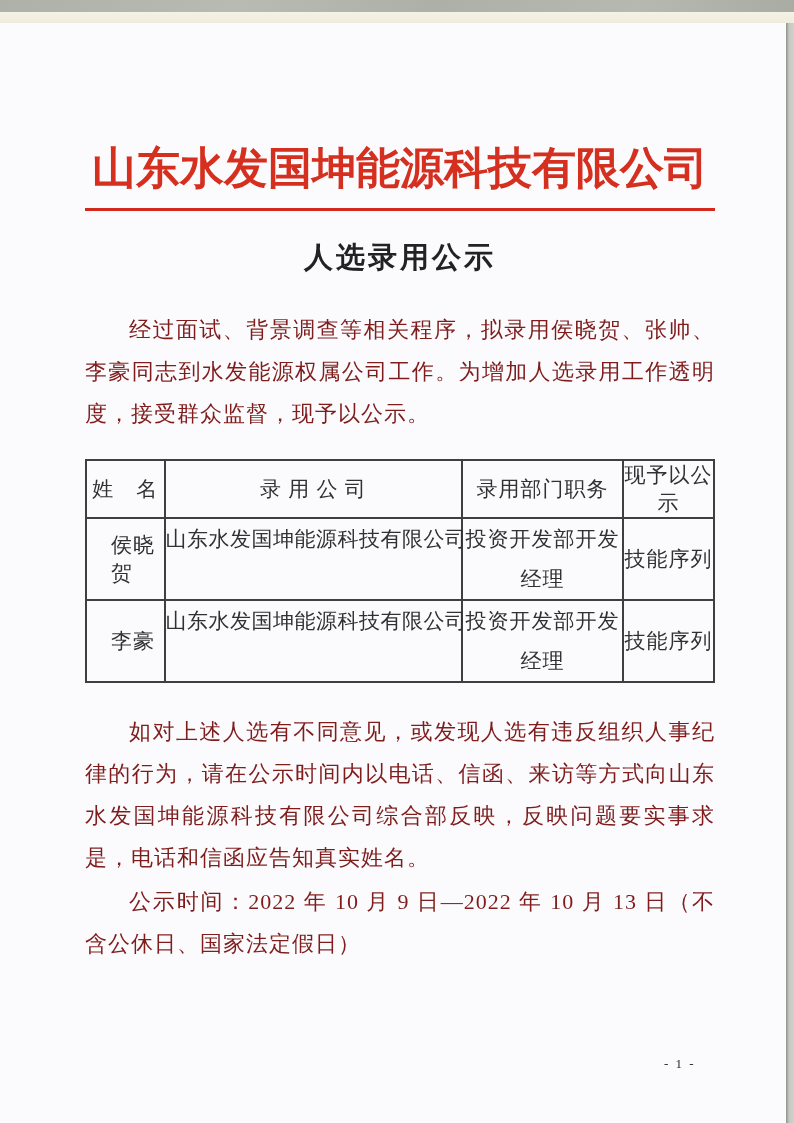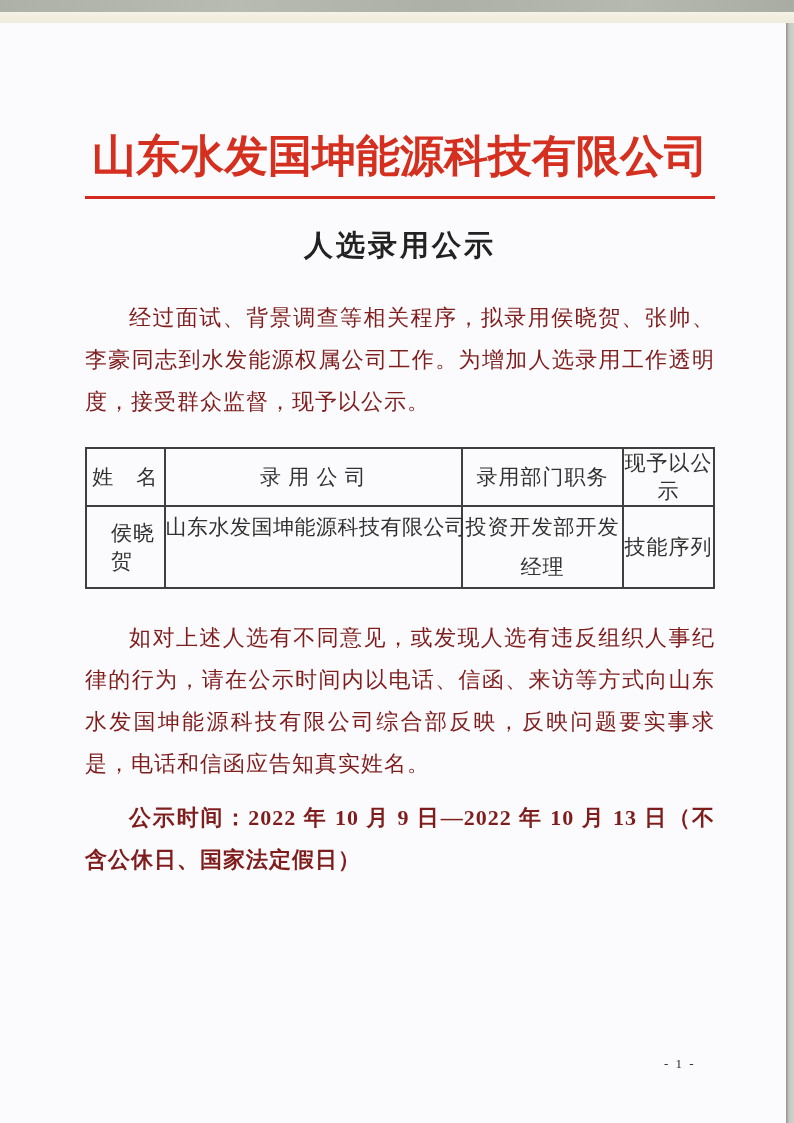--- a/index.html
+++ b/index.html
@@ -26,21 +26,21 @@
     background: linear-gradient(180deg,#f5f2e6,#efecdd);
   }
   .scan-edge-right {
     position: absolute; top: 23px; right: 0; width: 8px; height: 1100px;
     background: linear-gradient(90deg,#8f938c,#c6c9c2 40%,#cfd2cb);
   }
 
   .content {
     position: absolute;
     left: 85px;
-    top: 4px;
+    top: 16px;
     width: 630px;
   }
 
   .doc-title {
     margin-top: 122px;
     text-align: center;
     font-size: 44px;
     font-weight: bold;
     letter-spacing: 0px;
     color: #d5301f;
@@ -67,21 +67,21 @@
   .para {
     font-size: 22px;
     line-height: 42px;
     letter-spacing: 1px;
     text-align: justify;
     text-indent: 2em;
     color: #7f1d1d;
   }
   .para-intro   { margin-top: 32px; }
   .para-object  { margin-top: 28px; }
-  .para-period  { margin-top: 12px; font-weight: bold; }
+  .para-period  { margin-top: 2px; }
 
   table.roster {
     margin-top: 24px;
     width: 100%;
     border-collapse: collapse;
     table-layout: fixed;
     font-size: 21px;
     color: #313131;
   }
   .roster col.c1 { width: 12.5%; }
@@ -171,20 +171,29 @@
       </tr>
       <tr>
         <td class="c-name">侯晓贺</td>
         <td class="c-company">山东水发国坤能源科技有限公司</td>
         <td class="c-pos">
           <div>投资开发部开发</div>
           <div>经理</div>
         </td>
         <td class="c-series">技能序列</td>
       </tr>
+      <tr>
+        <td class="c-name">李豪</td>
+        <td class="c-company">山东水发国坤能源科技有限公司</td>
+        <td class="c-pos">
+          <div>投资开发部开发</div>
+          <div>经理</div>
+        </td>
+        <td class="c-series">技能序列</td>
+      </tr>
     </tbody>
       </table>
 
     <p class="para para-object">如对上述人选有不同意见，或发现人选有违反组织人事纪律的行为，请在公示时间内以电话、信函、来访等方式向山东水发国坤能源科技有限公司综合部反映，反映问题要实事求是，电话和信函应告知真实姓名。</p>
 
     <p class="para para-period">公示时间：2022 年 10 月 9 日—2022 年 10 月 13 日（不含公休日、国家法定假日）</p>
 
   </div>
 
   <div class="page-number">- 1 -</div>

